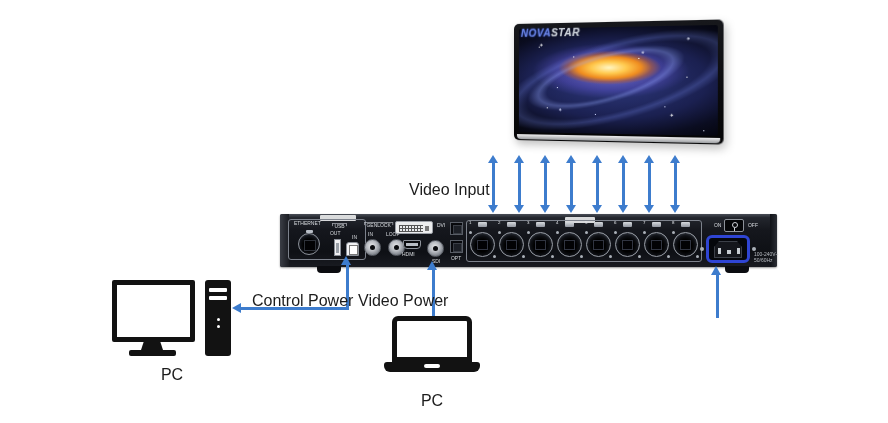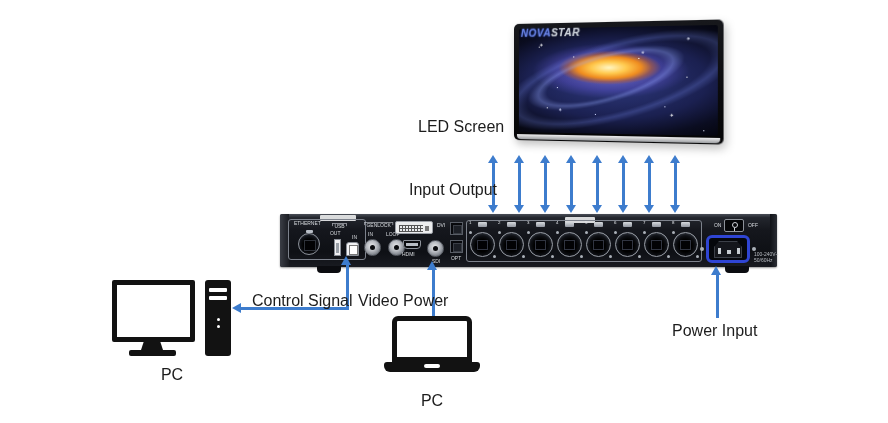--- a/index.html
+++ b/index.html
@@ -148,21 +148,20 @@
 </head>
 <body>
 
 <div class="stage">
 
   <div class="tv">
     <div class="galaxy"></div>
     <div class="tv-logo"><span class="nova">NOVA</span><span class="star">STAR</span></div>
     <div class="tv-chin"></div>
   </div>
-  <div class="lbl" style="left:418px;top:118px;">LED Screen</div>
 
   <div class="voa-wrap">
       <div class="voa" style="left: 0px;">
         <span class="shaft"></span>
       </div>
       <div class="voa" style="left: 26px;">
         <span class="shaft"></span>
       </div>
       <div class="voa" style="left: 52px;">
         <span class="shaft"></span>
@@ -176,21 +175,21 @@
       <div class="voa" style="left: 130px;">
         <span class="shaft"></span>
       </div>
       <div class="voa" style="left: 156px;">
         <span class="shaft"></span>
       </div>
       <div class="voa" style="left: 182px;">
         <span class="shaft"></span>
       </div>
     </div>
-  <div class="lbl" style="left:409px;top:181px;">Input Output</div>
+  <div class="lbl" style="left:409px;top:181px;">Video Input</div>
 
   <div class="device">
     <div class="endcap-l"></div>
     <div class="endcap-r"></div>
     <div class="sticker" style="left:40px;top:1px;width:36px;height:6px;"></div>
     <div class="sticker" style="left:285px;top:3px;width:30px;height:6px;"></div>
 
     <div class="grpbox" style="left:8px;top:5px;width:78px;height:41px;"></div>
     <span class="t6" style="left:14px;top:7px;">ETHERNET</span>
     <div class="ethercon" style="left:18px;top:19px;"></div>
@@ -291,29 +290,28 @@
     <span class="t6" style="left:474px;top:44px;color:#b9bdc3;">50/60Hz</span>
 
     <div class="foot" style="left:37px;"></div>
     <div class="foot" style="left:445px;"></div>
   </div>
 
   <div class="ah up" style="left:341px;top:256px;"></div>
   <div class="vline" style="left:346px;top:264px;height:46px;"></div>
   <div class="hline" style="left:240px;top:307px;width:109px;"></div>
   <div class="ah left" style="left:232px;top:303px;"></div>
-  <div class="lbl" style="left:252px;top:292px;">Control Signal</div>
+  <div class="lbl" style="left:252px;top:292px;">Control Power</div>
 
   <div class="ah up" style="left:427px;top:261px;"></div>
   <div class="vline" style="left:432px;top:269px;height:47px;"></div>
   <div class="lbl" style="left:358px;top:292px;">Video Power</div>
 
   <div class="ah up" style="left:711px;top:266px;"></div>
   <div class="vline" style="left:716px;top:274px;height:44px;"></div>
-  <div class="lbl" style="left:672px;top:322px;">Power Input</div>
 
   <div class="monitor"></div>
   <div class="mon-neck"></div>
   <div class="mon-base"></div>
   <div class="tower">
     <div class="slot" style="top:8px;"></div>
     <div class="slot" style="top:16px;"></div>
     <div class="dot" style="top:38px;"></div>
     <div class="dot" style="top:45px;"></div>
   </div>

